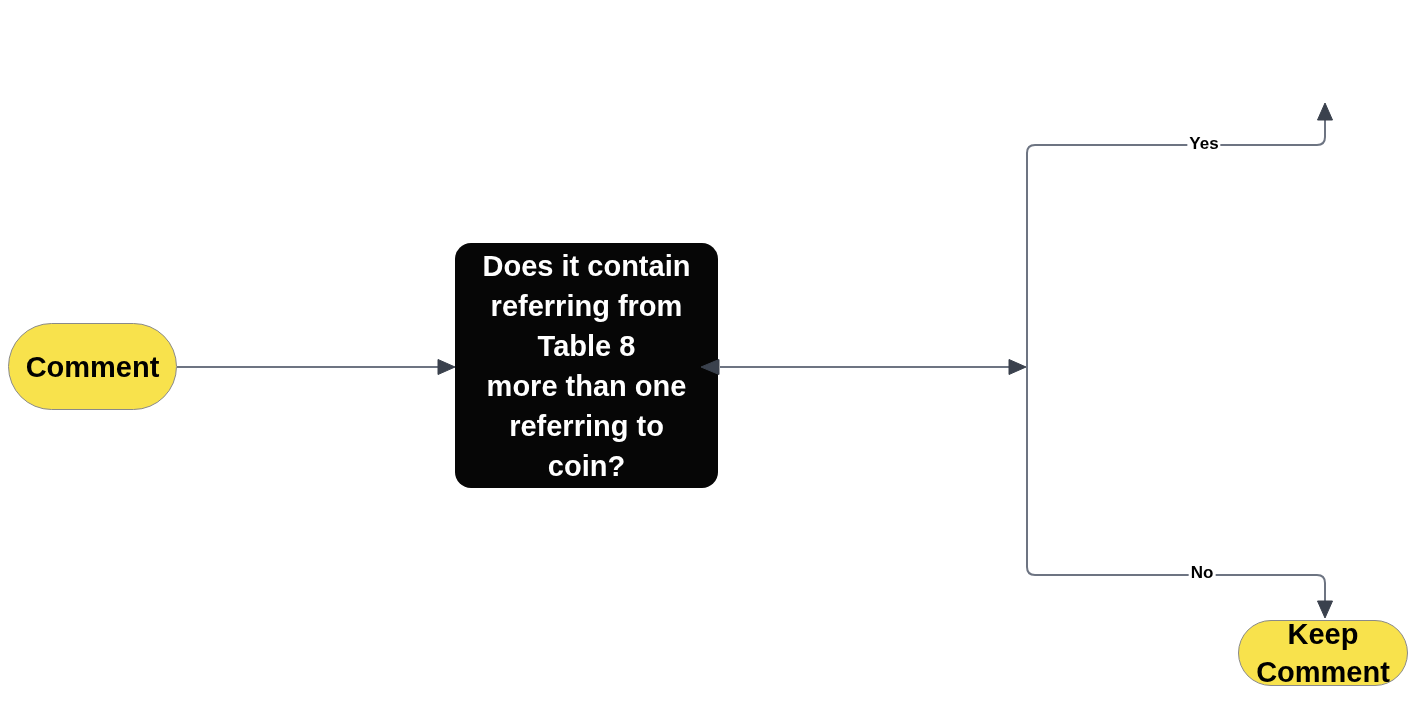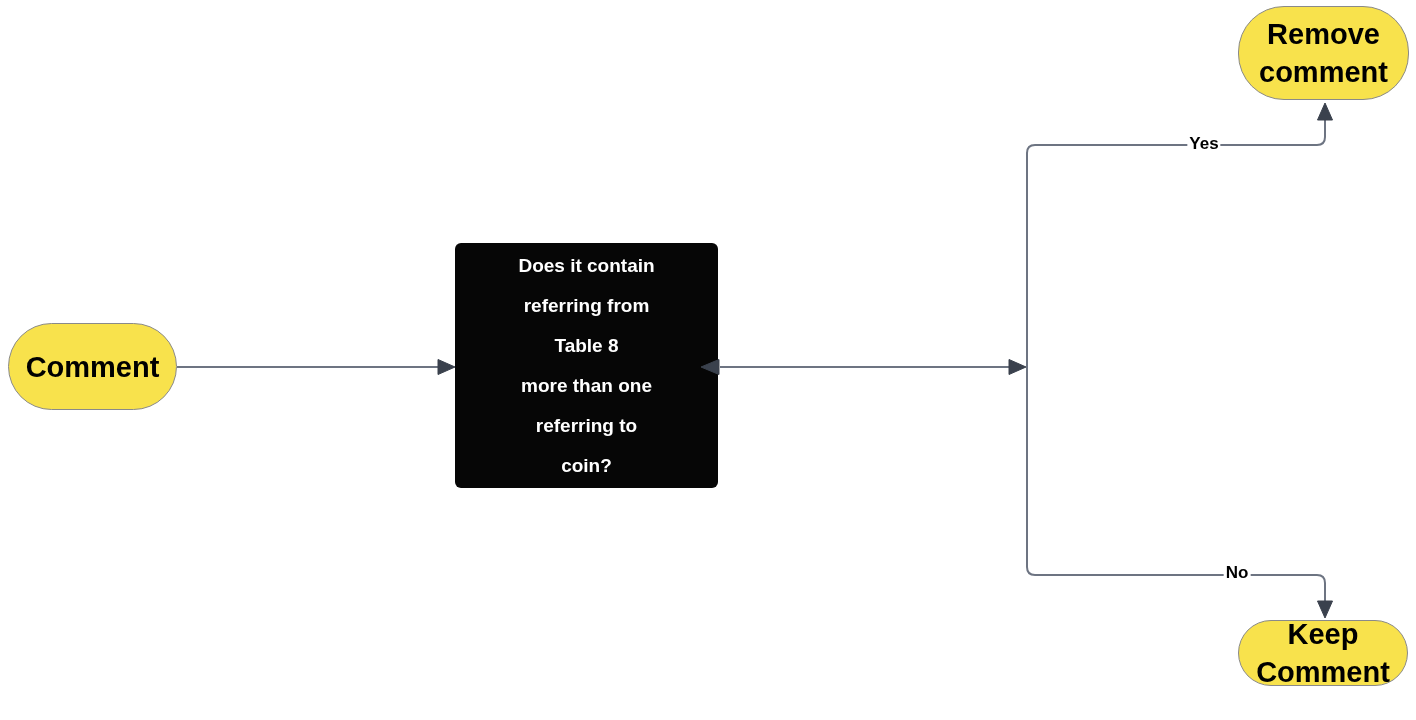--- a/index.html
+++ b/index.html
@@ -30,22 +30,22 @@
     border: 1.5px solid var(--terminal-border, #8a8a8a);
     border-radius: 46px;
     color: var(--label-text, #000000);
     font-size: 29px;
     line-height: 38px;
     z-index: 2;
   }
   .decision {
     background: var(--decision-fill, #060606);
     color: var(--decision-text, #ffffff);
-    border-radius: 6px;
-    font-size: 19px;
+    border-radius: 16px;
+    font-size: 29px;
     z-index: 1;
   }
   .decision .tline {
     line-height: 40px;
     white-space: nowrap;
   }
   #comment-node  { left: 8px;    top: 323px; width: 169px; height: 87px; }
   #decision-node { left: 455px;  top: 243px; width: 263px; height: 245px; }
   #remove-node   { left: 1238px; top: 6px;   width: 171px; height: 94px; }
   #keep-node     { left: 1238px; top: 620px; width: 170px; height: 66px; }
@@ -73,44 +73,40 @@
     background: var(--canvas-bg, #ffffff);
     color: var(--label-text, #000000);
     font-weight: bold;
     font-size: 17px;
     line-height: 26px;
     padding: 0 2px;
     transform: translate(-50%, -50%);
     white-space: nowrap;
   }
   #yes-label { left: 1204px; top: 144px; }
-  #no-label  { left: 1237px; top: 573px; }
+  #no-label  { left: 1202px; top: 573px; }
 </style>
 </head>
 <body>
 
 <div id="canvas">
 
   <div class="node terminal" id="comment-node">
     <span>Comment</span>
   </div>
 
   <div class="node decision" id="decision-node">
     <div class="tline">Does it contain</div>
     <div class="tline">referring from</div>
     <div class="tline">Table 8</div>
     <div class="tline">more than one</div>
     <div class="tline">referring to</div>
     <div class="tline">coin?</div>
   </div>
 
-  <div class="node terminal" id="remove-node">
-    <span>Remove</span>
-    <span>comment</span>
-  </div>
 
   <div class="node terminal" id="keep-node">
     <span>Keep</span>
     <span>Comment</span>
   </div>
 
   <svg id="edges-svg" viewBox="0 0 1416 720" xmlns="http://www.w3.org/2000/svg">
 
     <path class="edge-line" d="M 177 367 L 439 367"></path>
     <polygon class="arrowhead" points="455,367 438,359.5 438,374.5"></polygon>

